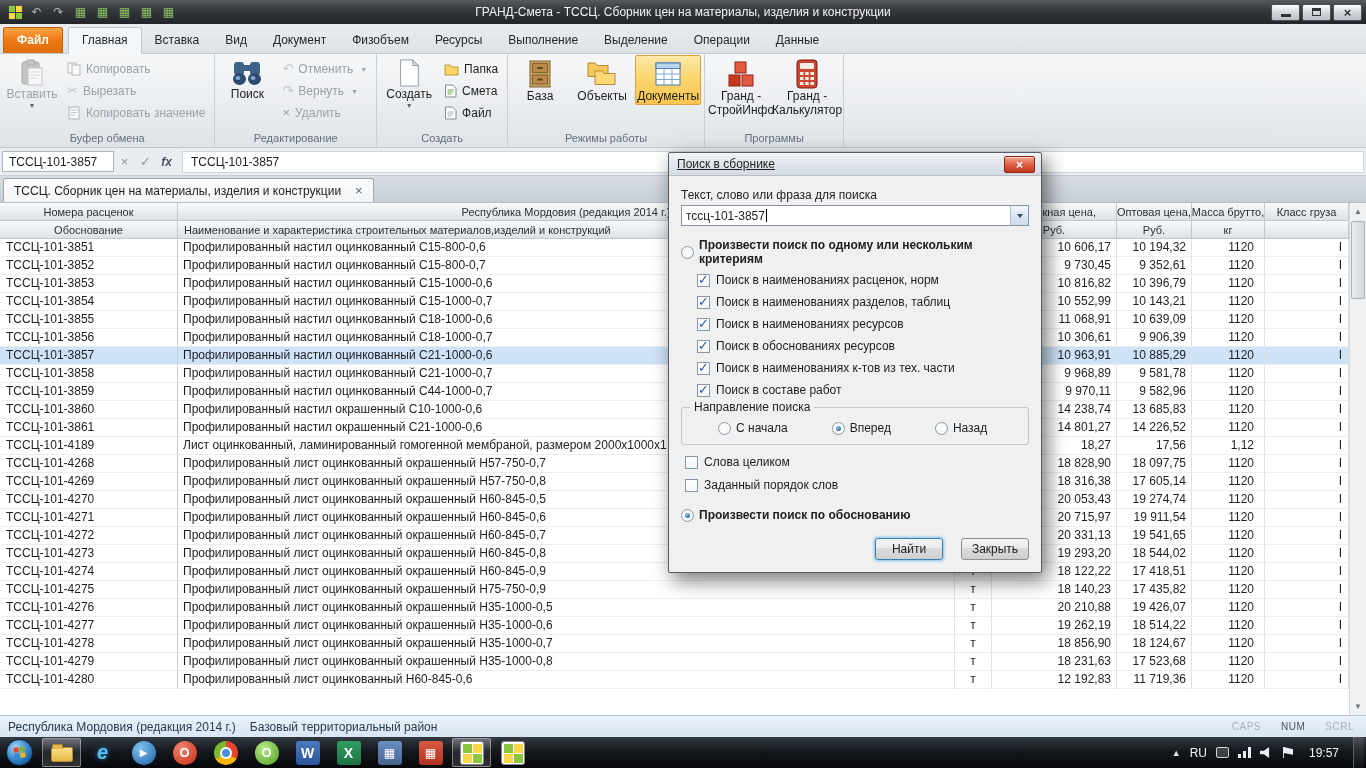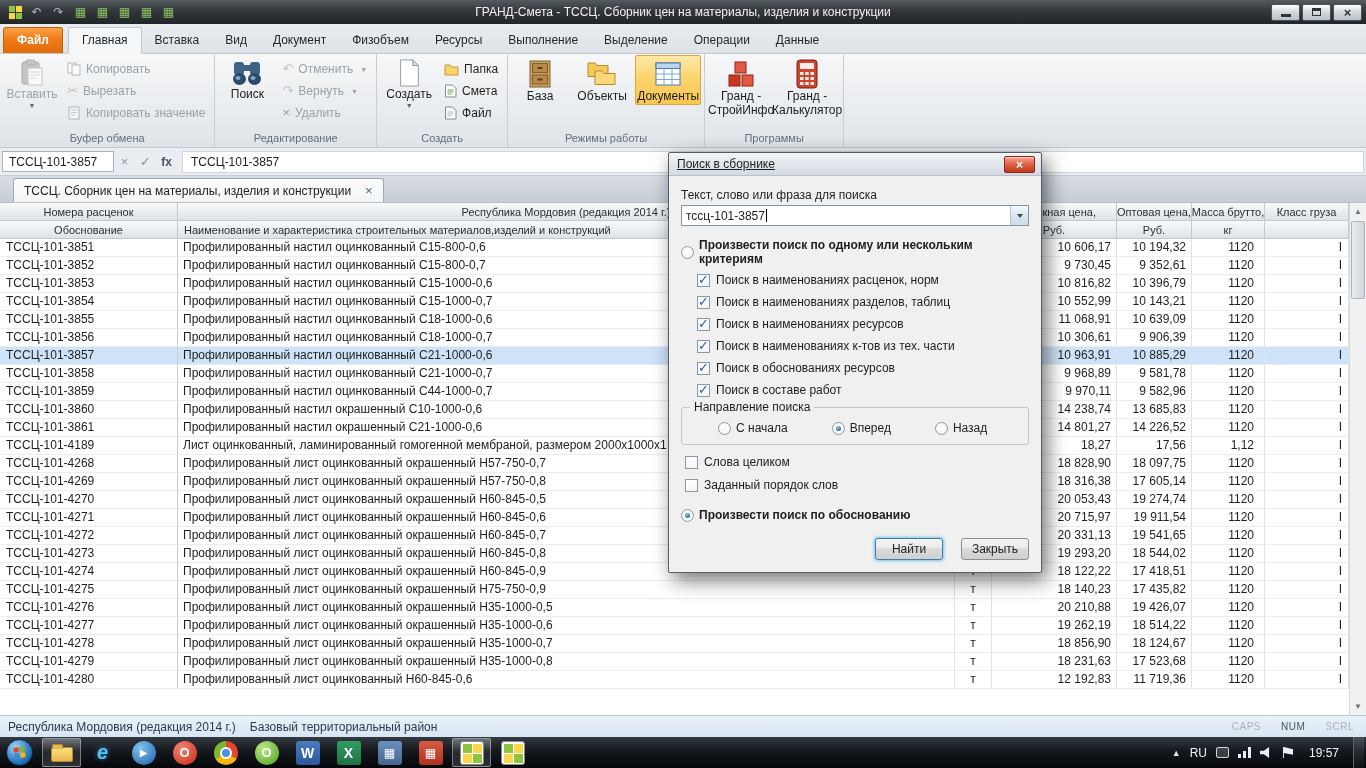--- a/index.html
+++ b/index.html
@@ -42,25 +42,25 @@
   .smallbtn.disabled{color:#9aa2aa;}
   .smallbtn.disabled svg,.smallbtn.disabled .gicon{filter:grayscale(1);opacity:.55;}
   .gicon{font-size:13px;line-height:14px;}
   .gicon.red{color:#c0432e;}
   .dd2{font-size:7px;color:#9aa2aa;margin-left:2px;}
 
   
   .fbar{height:28px;background:#e9edf1;border-bottom:1px solid #c9ced3;display:flex;align-items:center;padding:0 2px;}
   .cellref{width:112px;height:21px;background:#fff;border:1px solid #aab4bd;padding:3px 6px;white-space:nowrap;overflow:hidden;}
   .fbtn{width:21px;height:21px;display:flex;align-items:center;justify-content:center;color:#8a939b;font-size:13px;}
-  .fbtn.fx{font-weight:bold;color:#4a5560;font-size:12px;}
+  .fbtn.fx{font-style:italic;font-weight:bold;color:#4a5560;font-size:12px;}
   .fvalue{flex:1;height:22px;background:#fff;border:1px solid #cfd5da;margin-left:5px;padding:3px 8px;white-space:nowrap;}
 
   
-  .doctabs{height:27px;background:linear-gradient(#d7dde3,#c6cdd4);display:flex;align-items:flex-end;padding-left:13px;border-bottom:1px solid #b8bfc6;}
+  .doctabs{height:27px;background:linear-gradient(#d7dde3,#c6cdd4);display:flex;align-items:flex-end;padding-left:3px;border-bottom:1px solid #b8bfc6;}
   .doctab{height:24px;background:linear-gradient(#fdfdfe,#f2f4f6);border:1px solid #9fa9b2;border-bottom:none;border-radius:3px 3px 0 0;display:flex;align-items:center;gap:14px;padding:0 10px;}
   .tab-close{color:#5a6570;font-size:13px;}
 
   
   .tablewrap{position:relative;height:512px;background:#fff;overflow:hidden;}
   .hrow{display:flex;height:18px;}
   .hc{background:linear-gradient(#f8f9fa,#e9ecef 60%,#dde1e5);border-right:1px solid #c3c8cd;border-bottom:1px solid #c3c8cd;font-size:11px;color:#2b2f33;display:flex;align-items:center;justify-content:center;white-space:nowrap;overflow:hidden;}
   .hc.left{justify-content:flex-start;padding-left:6px;}
   .c-code{width:178px;}.c-name{width:777px;}.c-unit{width:37px;}.c-p1{width:125px;}.c-p2{width:75px;}.c-mass{width:73px;}.c-cls{width:84px;}
   .trow{display:flex;height:18px;}
@@ -762,25 +762,25 @@
           <label class="cbrow">
             <span class="cb checked"></span>
             <span>Поиск в наименованиях разделов, таблиц</span>
           </label>
           <label class="cbrow">
             <span class="cb checked"></span>
             <span>Поиск в наименованиях ресурсов</span>
           </label>
           <label class="cbrow">
             <span class="cb checked"></span>
-            <span>Поиск в наименованиях к-тов из тех. части</span>
+            <span>Поиск в обоснованиях ресурсов</span>
           </label>
           <label class="cbrow">
             <span class="cb checked"></span>
-            <span>Поиск в обоснованиях ресурсов</span>
+            <span>Поиск в наименованиях к-тов из тех. части</span>
           </label>
           <label class="cbrow">
             <span class="cb checked"></span>
             <span>Поиск в составе работ</span>
           </label>
         </div>
       <div class="groupbox">
         <span class="gb-legend">Направление поиска</span>
         <div class="dir-row">
             <label class="radiorow">

